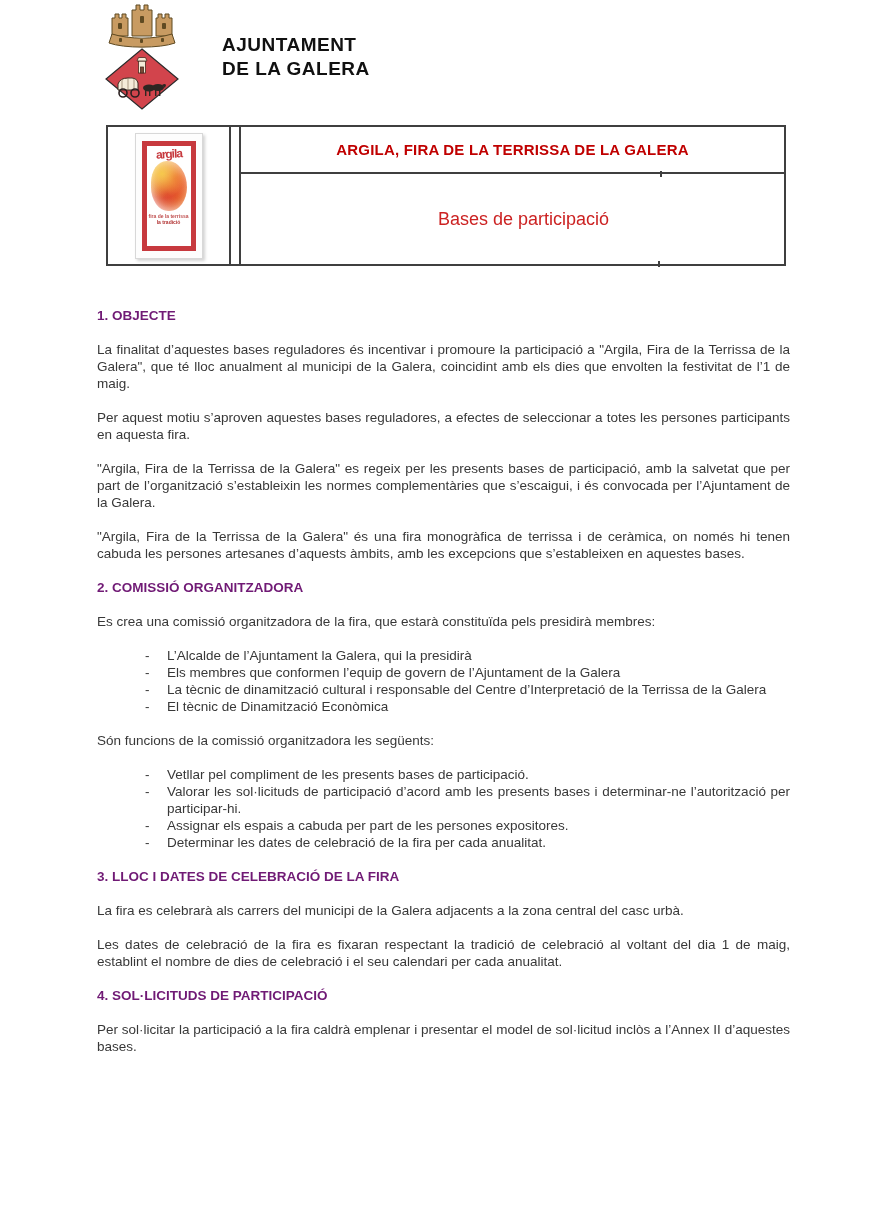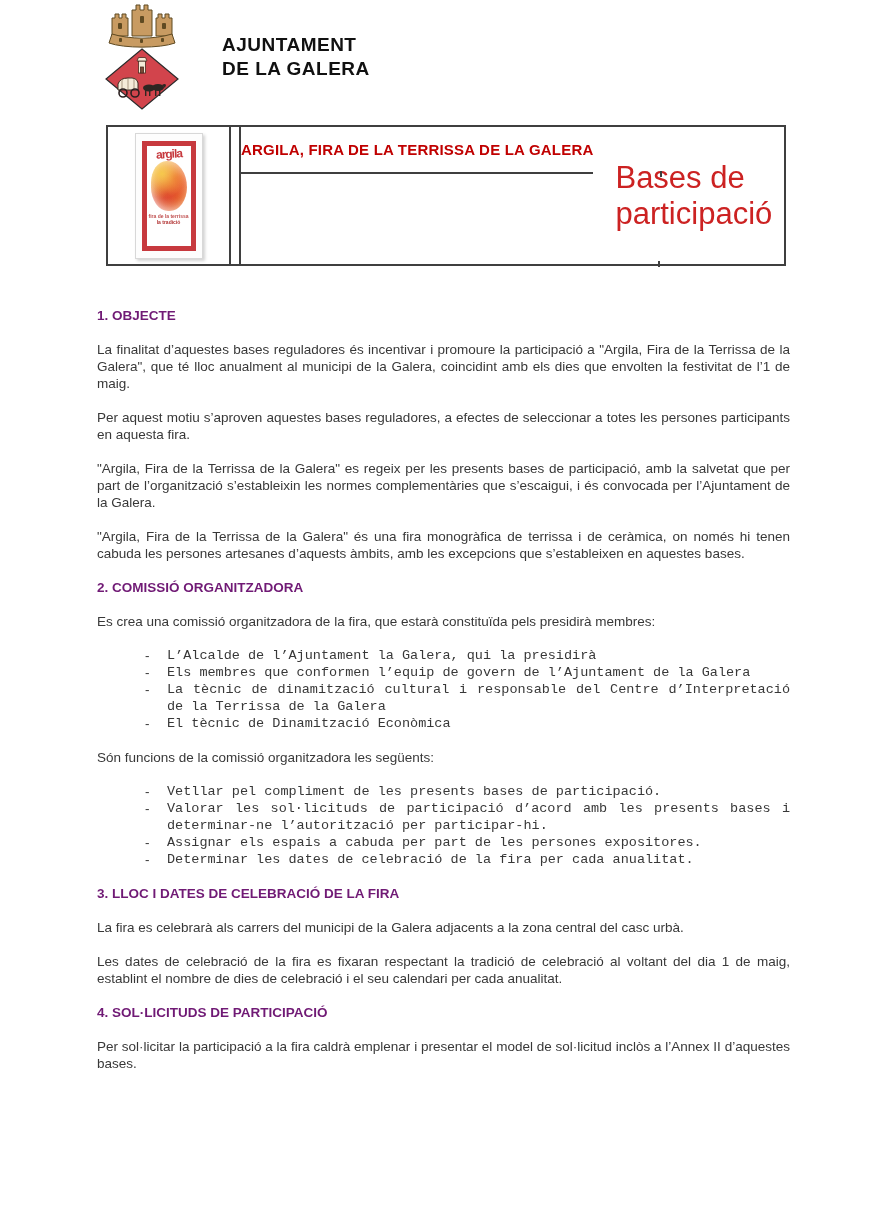--- a/index.html
+++ b/index.html
@@ -22,29 +22,29 @@
   
   .header-table{
     position:relative;margin-left:106px;width:680px;height:141px;
     border:2px solid #3f3f3f;display:flex;box-sizing:border-box;background:#fff;
   }
   .cell-poster{
     width:123px;border-right:2px solid #3f3f3f;box-sizing:border-box;
     display:flex;align-items:center;justify-content:center;
   }
   .cell-gap{width:10px;border-right:2px solid #3f3f3f;box-sizing:border-box;}
-  .cell-main{flex:1;display:flex;flex-direction:row;}
+  .cell-main{flex:1;display:flex;flex-direction:column;}
   .row-title{
     height:47px;border-bottom:2px solid #3f3f3f;box-sizing:border-box;
     display:flex;align-items:center;justify-content:center;
     font-weight:bold;font-size:15px;letter-spacing:.2px;
   }
   .row-subtitle{
     flex:1;display:flex;align-items:center;justify-content:center;
-    font-size:31px;
+    font-size:18px;
     margin-left:22px;
   }
   .tick{position:absolute;width:2px;height:6px;background:#3f3f3f;}
   .tick-mid{left:552px;top:44px;}
   .tick-bottom{left:550px;bottom:-3px;}
 
   
   .poster{
     position:relative;width:66px;height:124px;background:#fdfdfd;
     border:1px solid #d8d8d8;box-shadow:2px 2px 3px rgba(0,0,0,.18);
@@ -68,21 +68,21 @@
   }
   .poster-caption{font-size:5px;line-height:6px;text-align:center;font-weight:bold;}
 
   
   .content{margin:41px 93px 0 97px;font-size:13.5px;line-height:17px;}
   .heading{font-weight:bold;color:#701a75;margin:0 0 17px;}
   .para{margin:9px 0 17px;text-align:justify;}
   .blist{margin:0 0 17px;}
   .bitem{display:flex;padding-left:48px;}
   .bmark{width:22px;flex:none;}
-  .btext{flex:1;text-align:justify;font-family:Liberation Mono, monospace;}
+  .btext{flex:1;text-align:justify;}
 </style>
 </head>
 <body>
 
 <div class="page">
 
   <header class="masthead">
     <div class="coat">
       <svg width="76" height="46" viewBox="0 0 76 46">
         <g stroke="#5f4a22" stroke-width="1" fill="#C89B62" stroke-linejoin="round">

